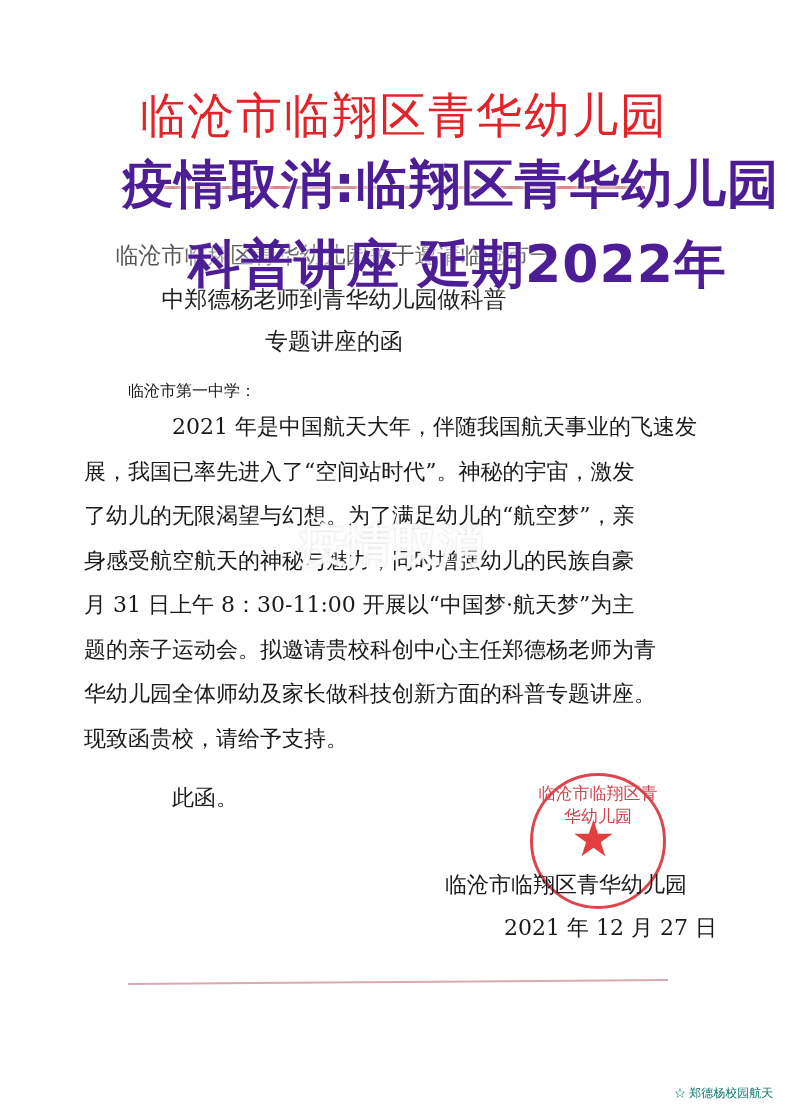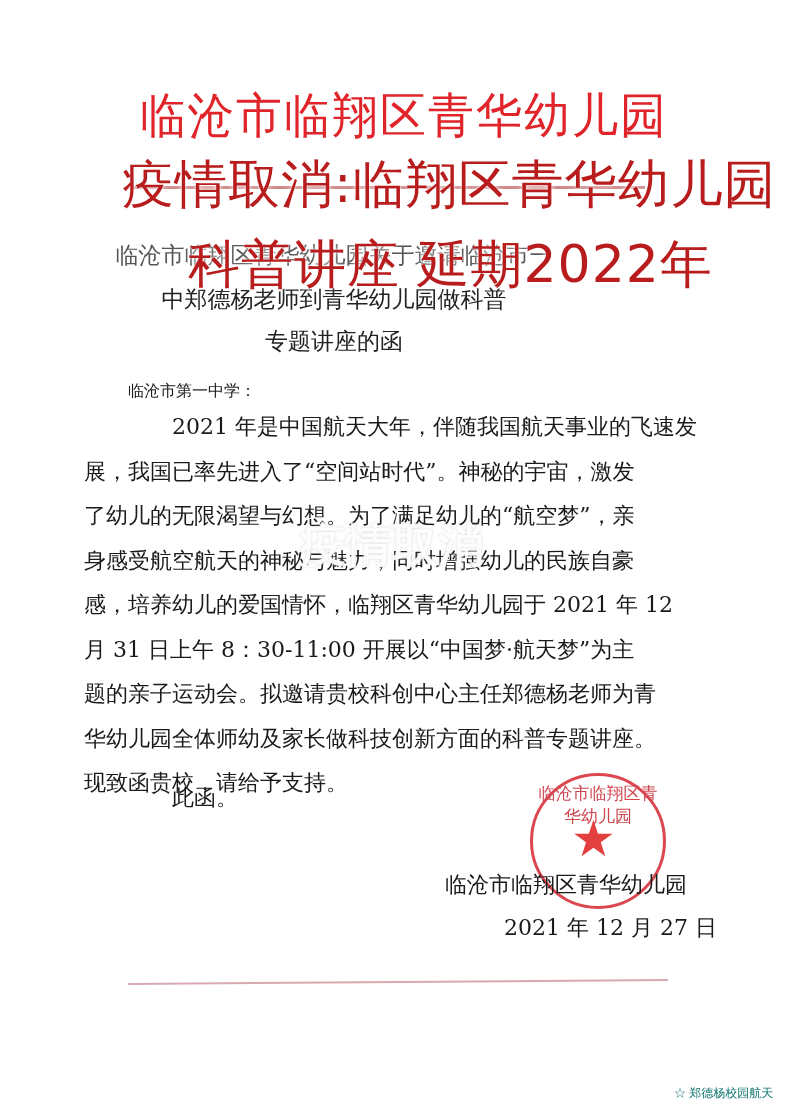--- a/index.html
+++ b/index.html
@@ -12,21 +12,21 @@
       font-family: "DejaVu Sans", "Liberation Sans", sans-serif;
       font-size: 46px; color: #e0242a; letter-spacing: 2px; white-space: nowrap;
       transform: scaleY(1.05);
     }
     .red-rule {
       position: absolute; left: 125px; top: 186px; width: 520px; height: 3px;
       background: #b03a3a; opacity: 0.6;
     }
     .overlay-line {
       position: absolute; font-family: "DejaVu Sans", "Liberation Sans", sans-serif;
-      font-weight: normal; color: #b91c1c; white-space: nowrap;
+      font-weight: bold; color: #4c1d95; white-space: nowrap;
       text-shadow: 0 0 6px rgba(255,255,255,0.9), 0 0 2px #fff;
       letter-spacing: 1px;
     }
     .overlay-1 { left: 122px; top: 150px; font-size: 52px; }
     .overlay-2 { left: 178px; top: 230px; font-size: 52px; margin-left: 10px; }
     .title-line {
       position: absolute; left: 0; width: 668px; text-align: center;
       font-size: 23px; color: #222;
     }
     .t1 { top: 240px; color: #555; }
@@ -80,21 +80,20 @@
 <div class="overlay-line overlay-1">疫情取消:临翔区青华幼儿园</div>
 <div class="overlay-line overlay-2">科普讲座 延期2022年</div>
 
 <div class="salutation">临沧市第一中学：</div>
 
 <div class="body-para">
   <span>2021 年是中国航天大年，伴随我国航天事业的飞速发</span>
   <span style="text-indent:-44px">展，我国已率先进入了“空间站时代”。神秘的宇宙，激发</span>
   <span style="text-indent:-44px">了幼儿的无限渴望与幻想。为了满足幼儿的“航空梦”，亲</span>
   <span style="text-indent:-44px">身感受航空航天的神秘与魅力，同时增强幼儿的民族自豪</span>
-  <span style="text-indent:-44px">感，培养幼儿的爱国情怀，临翔区青华幼儿园于 2021 年 12</span>
   <span style="text-indent:-44px">月 31 日上午 8：30-11:00 开展以“中国梦·航天梦”为主</span>
   <span style="text-indent:-44px">题的亲子运动会。拟邀请贵校科创中心主任郑德杨老师为青</span>
   <span style="text-indent:-44px">华幼儿园全体师幼及家长做科技创新方面的科普专题讲座。</span>
   <span style="text-indent:-44px">现致函贵校，请给予支持。</span>
 </div>
 
 <div class="watermark-center">疫情取消</div>
 
 <div class="closing">此函。</div>
 

